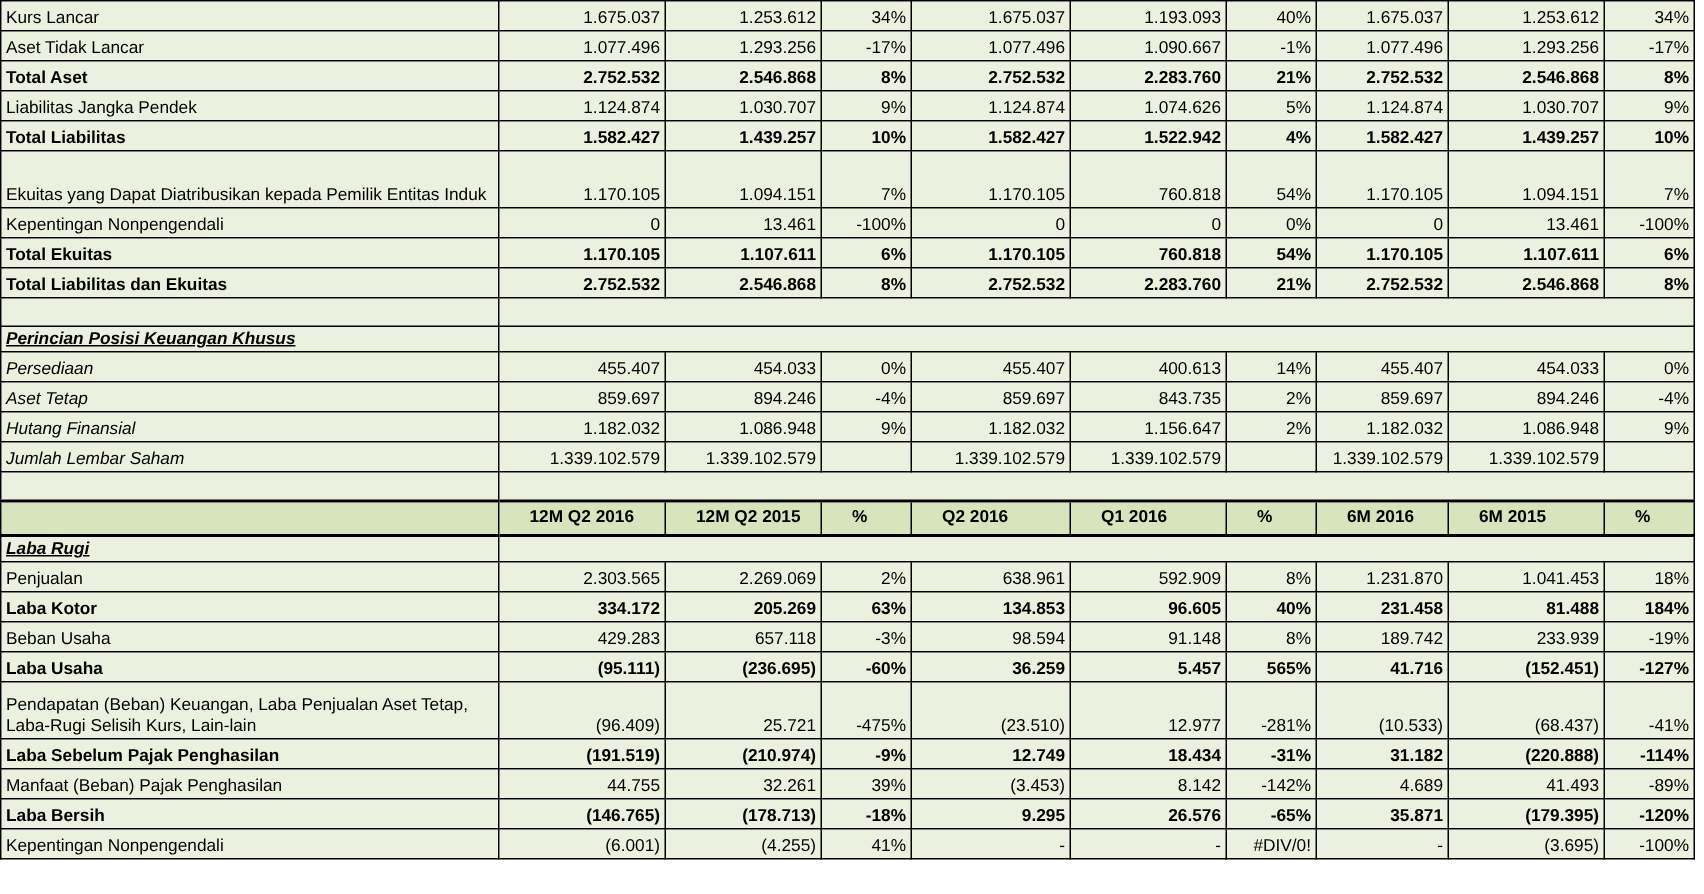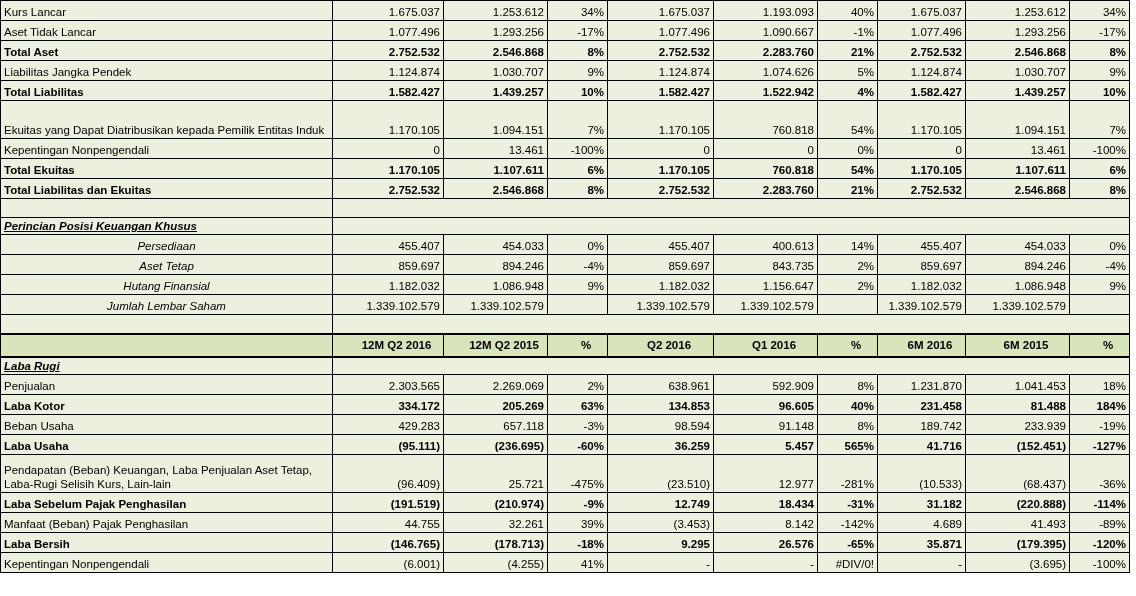--- a/index.html
+++ b/index.html
@@ -35,32 +35,32 @@
   td.num   { text-align: right; white-space: nowrap; }
   td.dash  { padding-right: 14px; }
   td.spacer { border-left: 1px solid var(--border); border-right: 1px solid var(--border); }
 
   tr.row-data td    { height: 18px; }
   tr.row-empty td   { height: 17px; }
   tr.row-section td { height: 15px; font-style: italic; }
   tr.tall td        { height: 36px; margin-left: 32px; }
 
   tr.bold td { font-weight: bold; }
-  tr.italic td.label { font-style: italic; text-align: center; }
+  tr.italic td.label { font-style: italic; }
   td.section-label {
     font-weight: bold;
     font-style: italic;
     text-decoration: underline;
   }
 
   tr.row-header td {
     height: 20px;
     background: var(--header-bg, #D8E4BC);
     font-weight: bold;
-    text-align: center;
+    text-align: left;
     vertical-align: middle;
     border-top: 2px solid var(--border, #000000);
     border-bottom: 2px solid var(--border, #000000);
     padding-left: 20px;
   }
 </style>
 </head>
 <body style="background: rgb(255, 255, 255);">
 
 <div class="sheet">
@@ -313,21 +313,21 @@
         <tr class="row-data tall">
           <td class="label">Pendapatan (Beban) Keuangan, Laba Penjualan Aset Tetap, Laba-Rugi Selisih Kurs, Lain-lain</td>
           <td class="num val">(96.409)</td>
           <td class="num val">25.721</td>
           <td class="num pct">-475%</td>
           <td class="num val">(23.510)</td>
           <td class="num val">12.977</td>
           <td class="num pct">-281%</td>
           <td class="num val">(10.533)</td>
           <td class="num val">(68.437)</td>
-          <td class="num pct">-36%</td>
+          <td class="num pct">-41%</td>
         </tr>
         <tr class="row-data bold">
           <td class="label">Laba Sebelum Pajak Penghasilan</td>
           <td class="num val">(191.519)</td>
           <td class="num val">(210.974)</td>
           <td class="num pct">-9%</td>
           <td class="num val">12.749</td>
           <td class="num val">18.434</td>
           <td class="num pct">-31%</td>
           <td class="num val">31.182</td>

